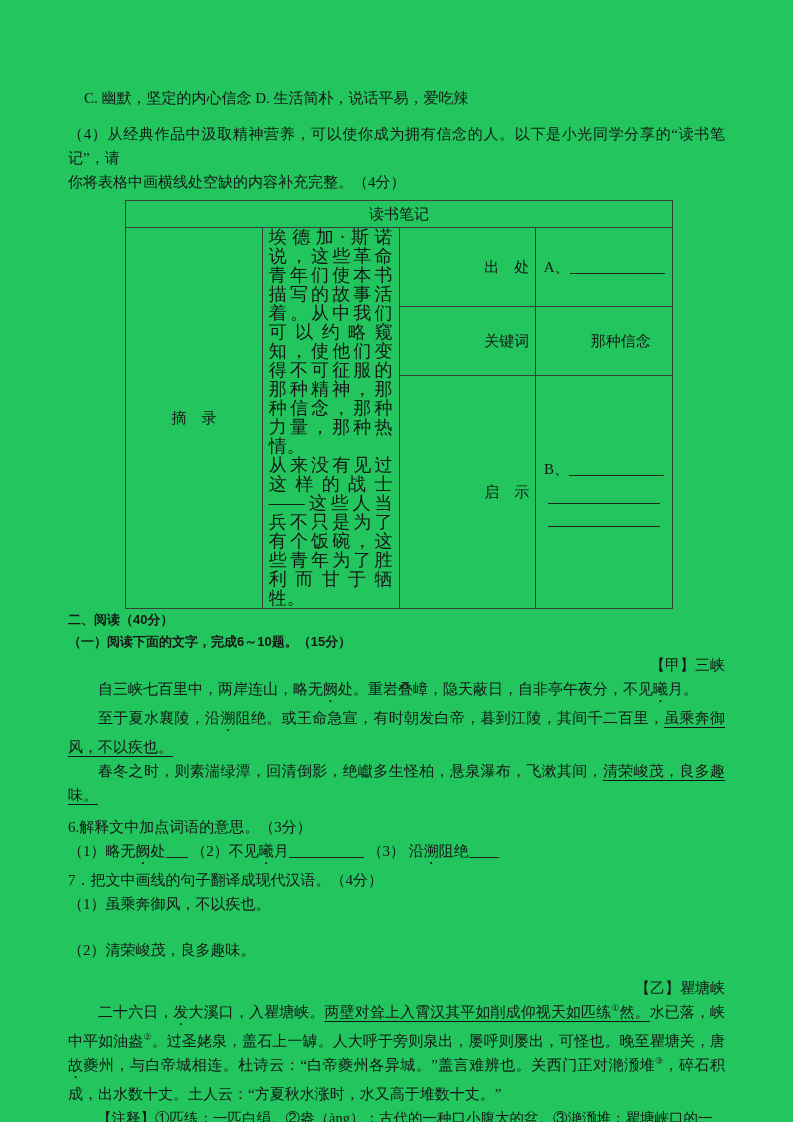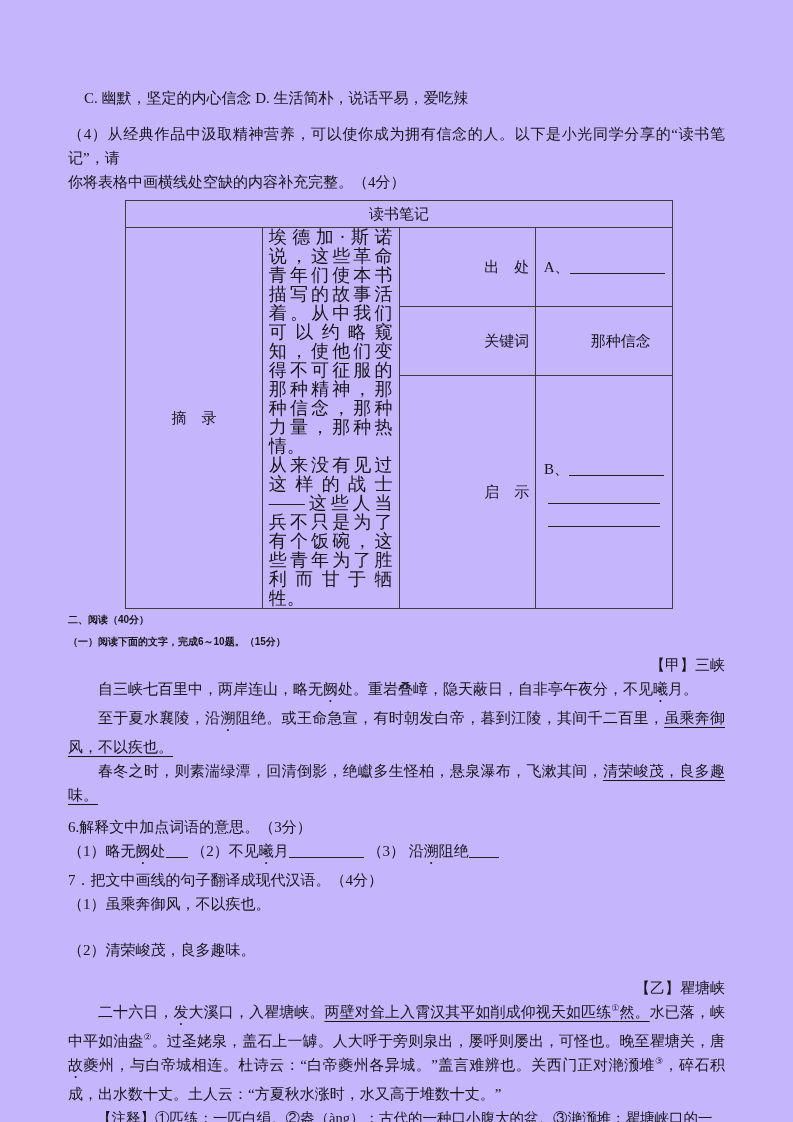--- a/index.html
+++ b/index.html
@@ -1,26 +1,26 @@
 <!DOCTYPE html>
 <html><head>
 <meta charset="utf-8">
 <style>
   html,body{margin:0;padding:0;background:#ffffff;}
   .page{
-    width:793px;height:1122px;box-sizing:border-box;background:#c4b5fd;
+    width:793px;height:1122px;box-sizing:border-box;background:#22c55e;
     padding:86px 68px 0 68px;color:#161616;
     font-family:"Liberation Serif","DejaVu Serif",serif;
     font-size:15px;line-height:24px;
   }
   .opts{padding-left:16px;}
   .para{text-align:justify;}
   .mt12{margin-top:12px;}
   .mt8{margin-top:8px;}
-  .hd{font-family:"Liberation Sans","DejaVu Sans",sans-serif;font-weight:bold;font-size:10px;line-height:22px;}
+  .hd{font-family:"Liberation Sans","DejaVu Sans",sans-serif;font-weight:bold;font-size:13px;line-height:22px;}
   .center{text-align:right;}
   .indent{text-indent:2em;}
   .u{text-decoration:underline;text-underline-offset:4px;text-decoration-thickness:1px;}
   .dot{-webkit-text-emphasis:filled dot;-webkit-text-emphasis-position:under right;
        text-emphasis:filled dot;text-emphasis-position:under right;}
   sup{font-size:9px;line-height:0;}
   
   table.notes{border-collapse:collapse;table-layout:fixed;width:548px;margin:6px 0 0 57px;}
   table.notes td{border:1.2px solid #3c3c3c;padding:0 6px;vertical-align:middle;}
   td.t-title{text-align:center;height:26px;}

